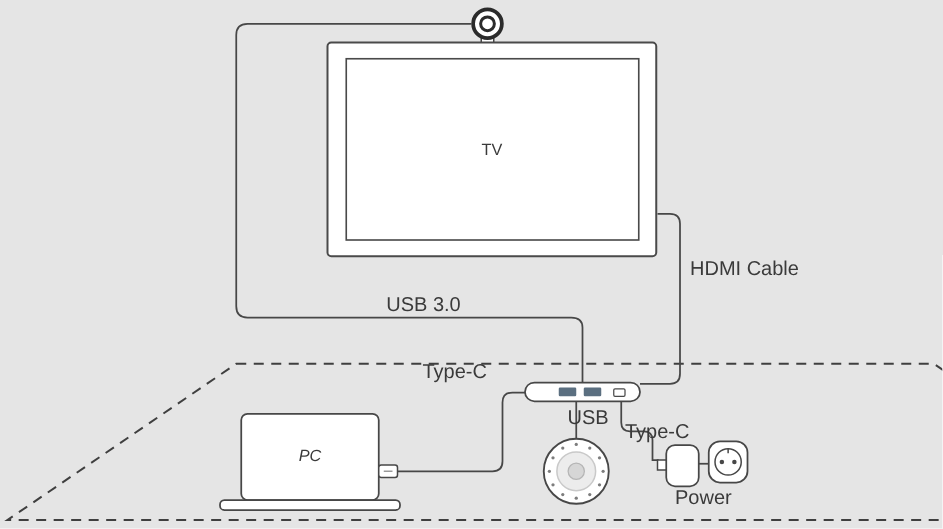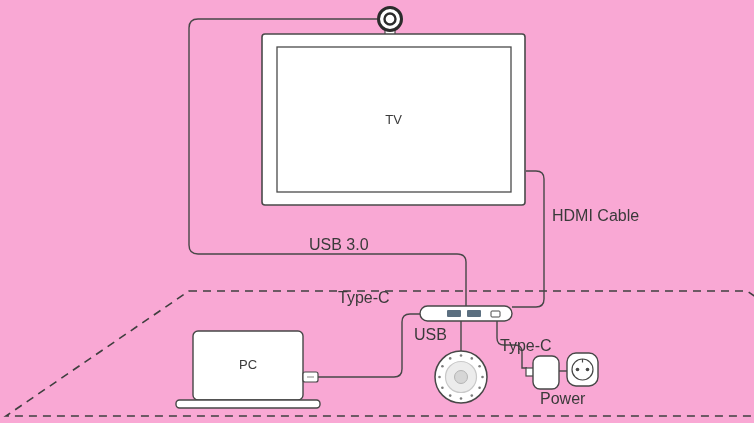--- a/index.html
+++ b/index.html
@@ -1,19 +1,19 @@
 <!DOCTYPE html>
 <html><head>
 <meta charset="utf-8">
 <style>
   html,body{margin:0;padding:0;background:#ffffff;}
   .stage{
     position:relative;
     width:754px;height:423px;
-    background:#f9a8d4;
+    background:#e5e5e5;
     font-family:"Liberation Sans", sans-serif;
     color:#3a3a3a;
     overflow:hidden;
   }
   .stage svg{position:absolute;left:0;top:0;}
   .lbl{
     position:absolute;
     font-size:16px;
     line-height:1.1;
     color:#3a3a3a;
@@ -110,27 +110,27 @@
       <rect x="567" y="353" width="31" height="33" rx="9" fill="#ffffff" stroke="#474747" stroke-width="1.4"></rect>
       <circle cx="582.5" cy="369.5" r="10.5" fill="#ffffff" stroke="#474747" stroke-width="1.2"></circle>
       <line x1="582.5" y1="359" x2="582.5" y2="362.5" stroke="#474747" stroke-width="1.2"></line>
       <circle cx="577.5" cy="369.5" r="1.8" fill="#474747"></circle>
       <circle cx="587.5" cy="369.5" r="1.8" fill="#474747"></circle>
     </g>
   </svg>
 
   <div class="lbl center" style="left:262px;top:35px;width:263px;height:170px;">TV</div>
 
-  <div class="lbl center" style="left:193px;top:331px;width:110px;height:69px;">PC</div>
+  <div class="lbl center" style="left:193px;top:331px;width:110px;height:69px;font-style:italic;">PC</div>
 
   <div class="lbl" style="left:309px;top:236px;">USB 3.0</div>
 
   <div class="lbl" style="left:552px;top:207px;">HDMI Cable</div>
 
   <div class="lbl" style="left:338px;top:289px;">Type-C</div>
 
-  <div class="lbl" style="left:414px;top:326px;">USB</div>
+  <div class="lbl" style="left:454px;top:326px;">USB</div>
 
   <div class="lbl" style="left:500px;top:337px;">Type-C</div>
 
   <div class="lbl" style="left:540px;top:390px;text-align:right;">Power</div>
 
 </div>
 
 </body></html>

